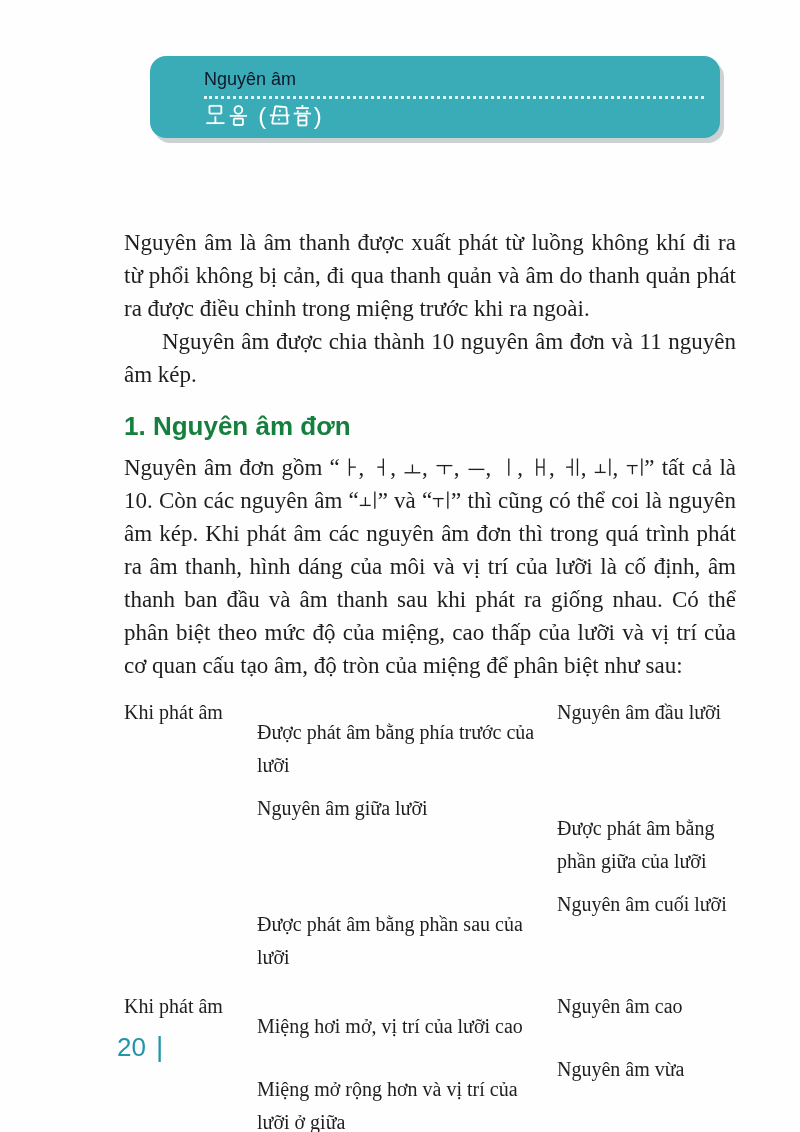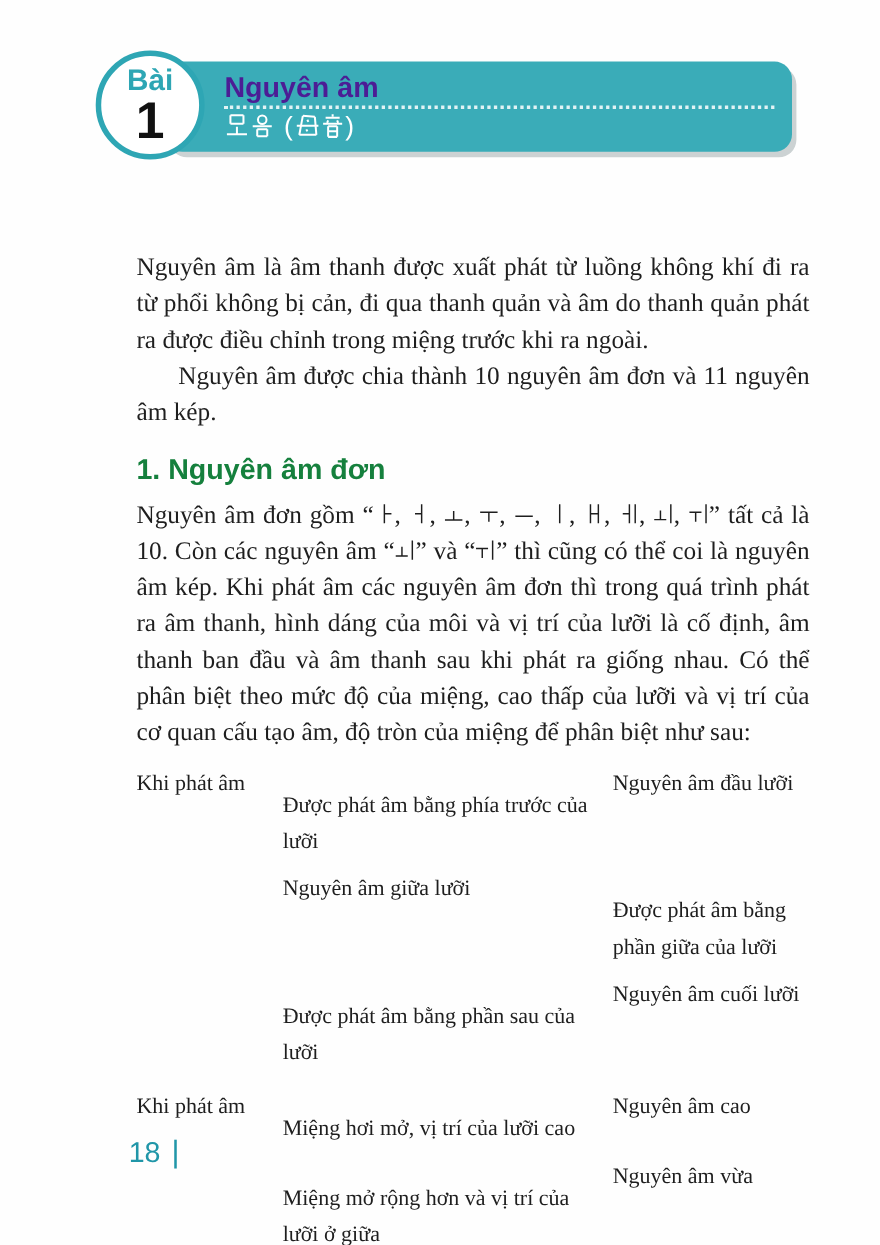--- a/index.html
+++ b/index.html
@@ -11,21 +11,21 @@
   
   .lesson-header{position:relative;height:150px;}
   .banner{
     position:absolute;left:150px;top:56px;width:570px;height:82px;
     background:#3aacb8;border-radius:16px;
     box-shadow:4px 5px 0 #ccd2d3;
     padding:9px 0 0 54px;box-sizing:border-box;z-index:1;
   }
   .banner-title{
     font-family:"Liberation Sans","DejaVu Sans",sans-serif;
-    font-weight:bold;font-size:26px;line-height:28px;color:#4c1d95;
+    font-weight:normal;font-size:18px;line-height:28px;color:#0f172a;
   }
   .banner-dots{
     width:500px;height:0;margin:3px 0 4px 0;
     border-bottom:3px dotted rgba(255,255,255,0.85);
   }
   .banner-sub{
     font-family:"Liberation Sans","DejaVu Sans",sans-serif;
     font-size:24px;line-height:26px;color:#ffffff;letter-spacing:2px;
   }
   .badge{
@@ -108,24 +108,20 @@
             <line x1="32" y1="28" x2="28" y2="38"></line>
             <line x1="68" y1="28" x2="72" y2="38"></line>
             <line x1="12" y1="42" x2="88" y2="42"></line>
             <line x1="32" y1="52" x2="68" y2="52"></line>
             <line x1="32" y1="52" x2="32" y2="94"></line>
             <line x1="68" y1="52" x2="68" y2="94"></line>
             <line x1="32" y1="94" x2="68" y2="94"></line>
             <line x1="32" y1="72" x2="68" y2="72"></line>
           </svg>)</div>
     </div>
-    <div class="badge">
-      <div class="badge-label">Bài</div>
-      <div class="badge-num">1</div>
-    </div>
   </header>
 
   <main class="content">
 
     <p class="body-p p1">Nguyên âm là âm thanh được xuất phát từ luồng không khí đi ra từ phổi không bị cản, đi qua thanh quản và âm do thanh quản phát ra được điều chỉnh trong miệng trước khi ra ngoài.</p>
 
     <p class="body-p p2">Nguyên âm được chia thành 10 nguyên âm đơn và 11 nguyên âm kép.</p>
 
     <h2 class="section-heading">1. Nguyên âm đơn</h2>
 
@@ -191,17 +187,17 @@
       <div class="cell result">Nguyên âm cao</div>
 
       <div class="cell label"></div>
       <div class="cell desc">Miệng mở rộng hơn và vị trí của lưỡi ở giữa</div>
       <div class="cell result">Nguyên âm vừa</div>
     </div>
 
   </main>
 
   <footer class="page-footer">
-    <span class="pagenum">18</span>
+    <span class="pagenum">20</span>
     <span class="pagebar">|</span>
   </footer>
 
 </div>
 
 </body></html>

